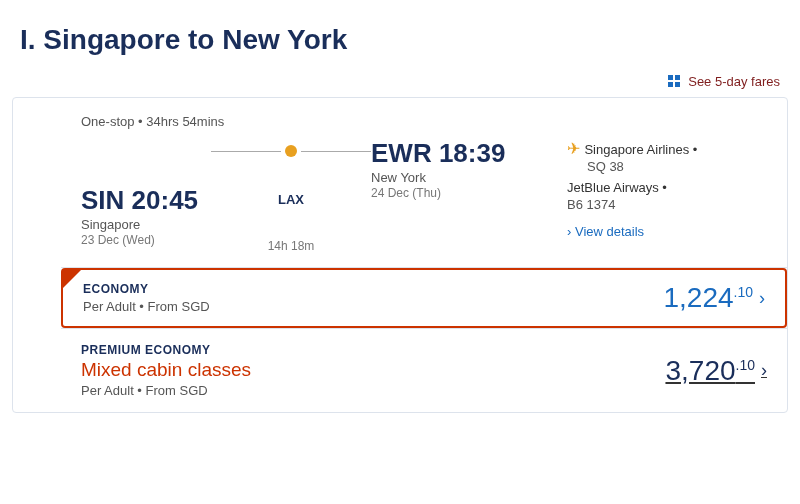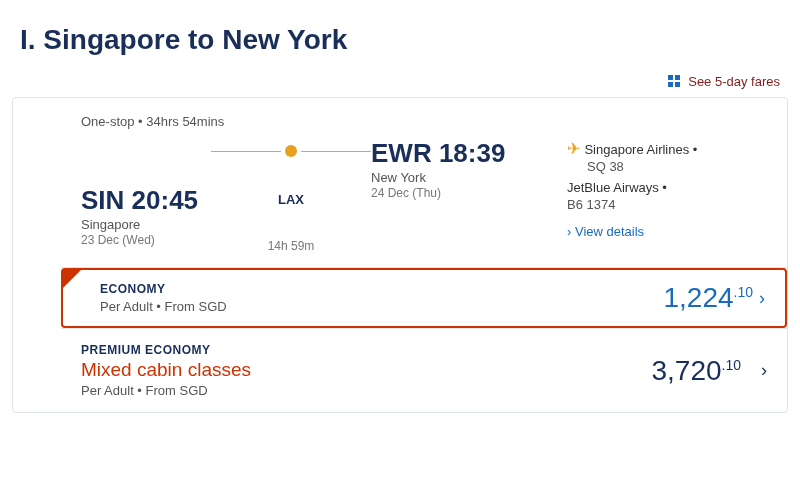--- a/index.html
+++ b/index.html
@@ -217,21 +217,20 @@
       border-style: solid;
       border-width: 18px 18px 0 0;
       border-color: #cc3300 transparent transparent transparent;
     }
 
     .fare-section {
       padding: 12px 20px 12px 20px;
       display: flex;
       align-items: center;
       justify-content: space-between;
-      margin-left: 17px;
     }
 
     .fare-left { flex: 1; }
 
     .fare-class-label {
       font-size: 12px;
       font-weight: 700;
       color: #1a2e5a;
       letter-spacing: 0.5px;
       text-transform: uppercase;
@@ -294,21 +293,22 @@
     }
 
     .premium-per-adult {
       font-size: 13px;
       color: #555;
     }
 
     .premium-right {
       display: flex;
       align-items: center;
-      gap: 20px;
+      gap: 6px;
+      text-decoration: underline;
     }
 
     .premium-price {
       font-size: 28px;
       font-weight: 300;
       color: #1a2e5a;
     }
 
     .premium-price-cents {
       font-size: 14px;
@@ -362,21 +362,21 @@
         <div class="departure-date">23 Dec (Wed)</div>
       </div>
 
       <div class="route-middle">
         <div class="route-line-row">
           <div class="route-line"></div>
           <div class="route-dot"></div>
           <div class="route-line"></div>
         </div>
         <div class="layover-label">LAX</div>
-        <div class="layover-duration">14h 59m</div>
+        <div class="layover-duration">14h 18m</div>
       </div>
 
       <div class="arrival-col">
         <div class="arrival-time">
           <span>EWR</span> <span>18:39</span>
         </div>
         <div class="arrival-city">New York</div>
         <div class="arrival-date">24 Dec (Thu)</div>
       </div>
 

